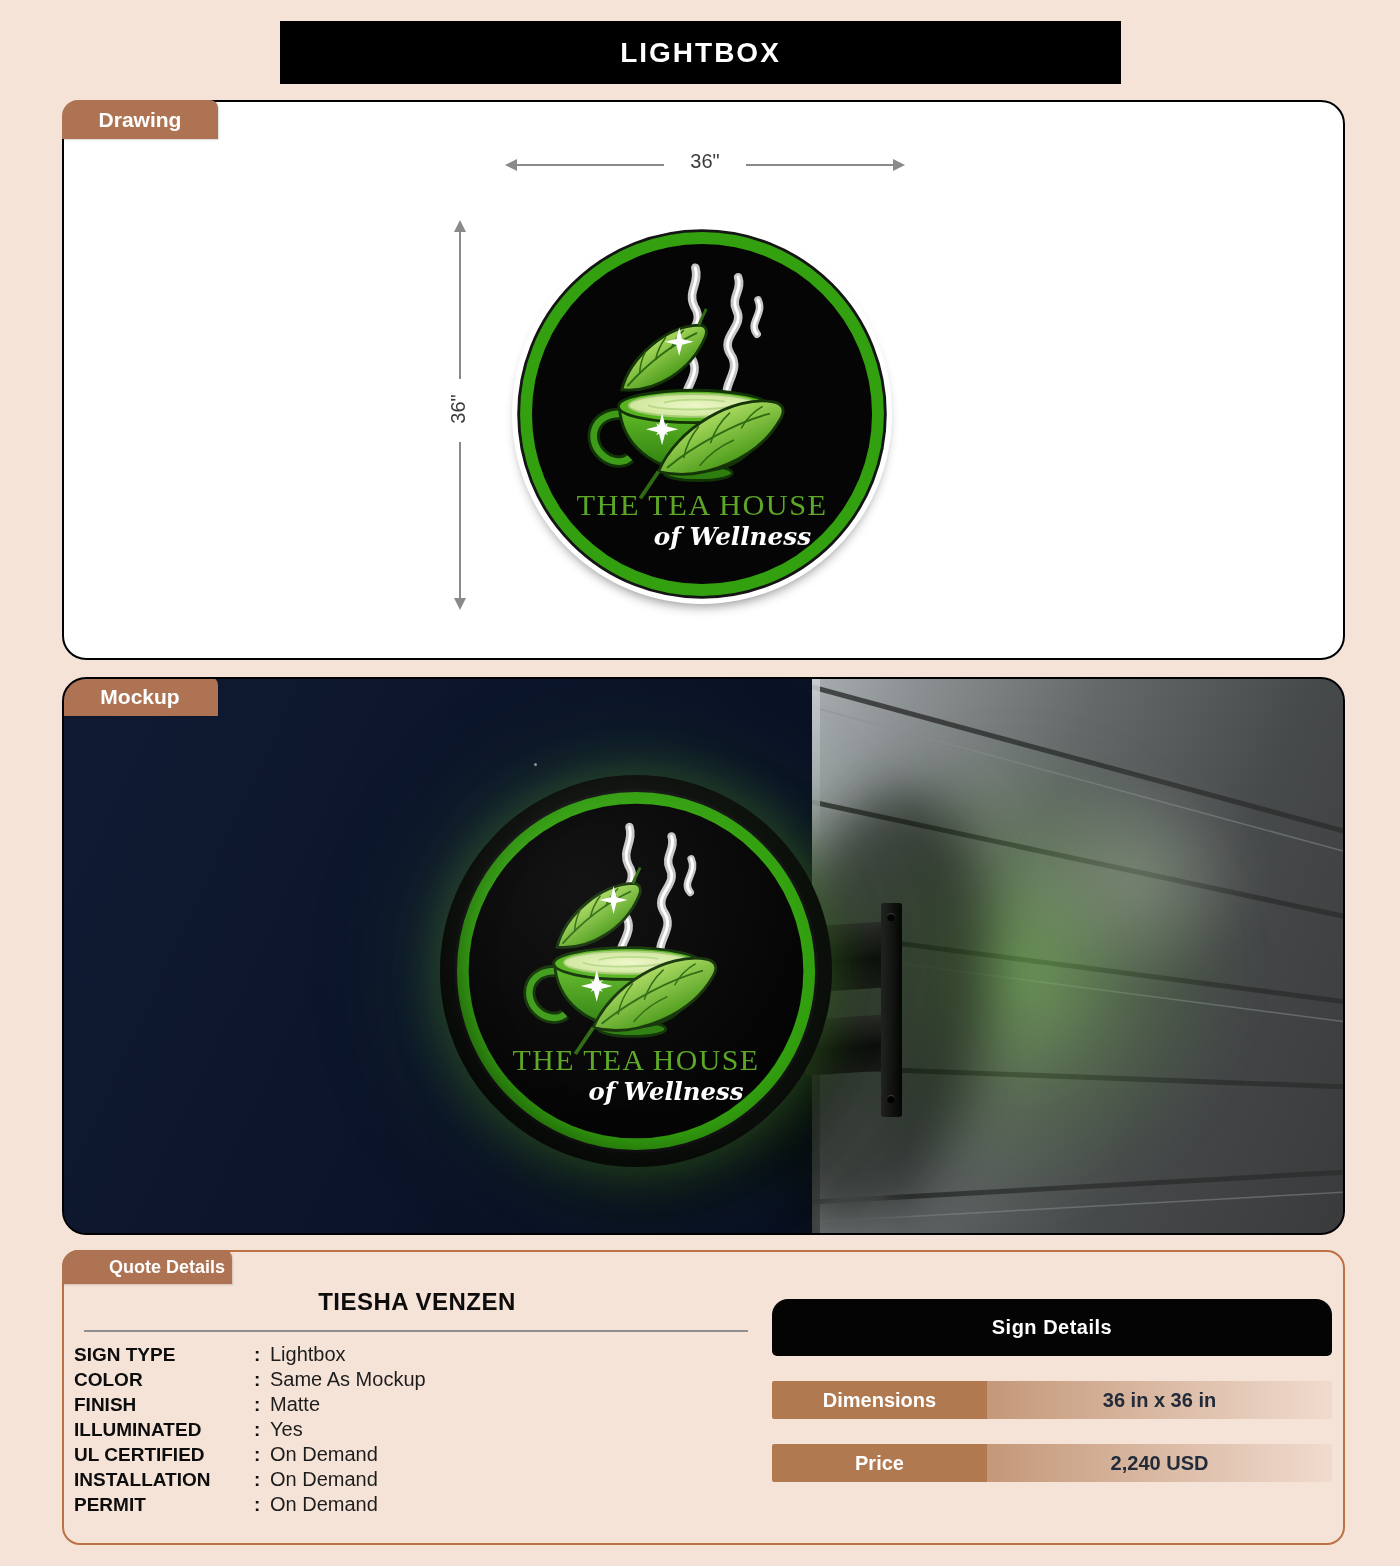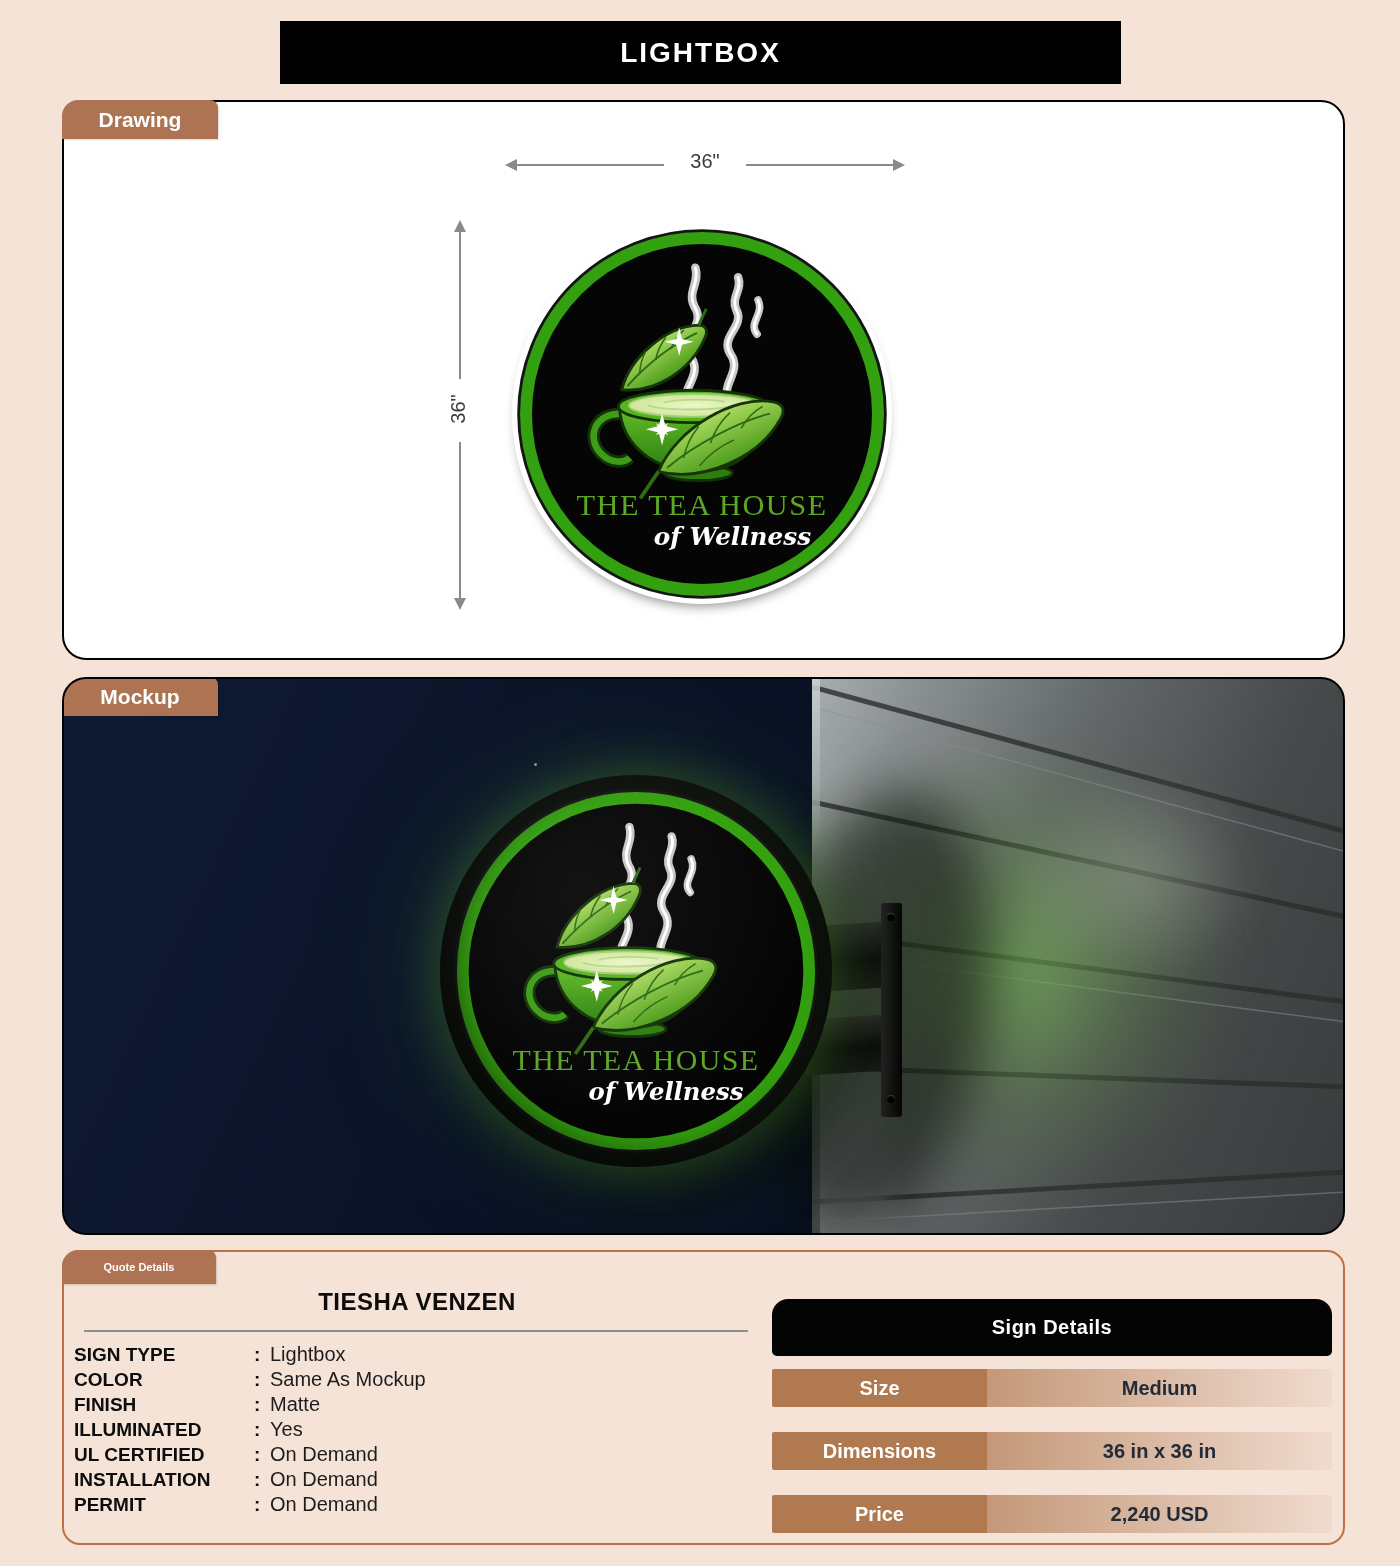--- a/index.html
+++ b/index.html
@@ -11,21 +11,21 @@
                background:#000; color:#fff; display:flex; align-items:center; justify-content:center;
                font-weight:bold; font-size:28px; letter-spacing:2px; }
 
   
   .panel { position:absolute; left:62px; width:1283px; box-sizing:border-box;
            border:2px solid #000000; border-radius:24px; }
   .tab { position:absolute; top:-2px; left:-2px; background:#ae7352; color:#fff; font-weight:bold;
          display:flex; align-items:center; justify-content:center; border-radius:16px 8px 0 0; z-index:20;
          box-shadow:1px 1px 2px rgba(0,0,0,.15); }
   .tab.big { width:156px; height:39px; font-size:21px; }
-  .tab.small { width:154px; height:34px; font-size:11px; }
+  .tab.small { width:130px; height:34px; font-size:18px;padding-left:40px; }
 
   
   .drawing-panel { top:100px; height:560px; background:#fff; }
   .dimline { position:absolute; background:#8a8a8a; }
   .hl1 { left:452px; top:62px; width:156px; height:2px; }
   .hl2 { left:674px; top:62px; width:156px; height:2px; }
   .vl1 { left:395px; top:128px; width:2px; height:150px; }
   .vl2 { left:395px; top:340px; width:2px; height:156px; }
   .ah  { position:absolute; width:0; height:0; }
   .a-left  { left:441px; top:57px; border:6px solid transparent; border-left:none; border-right:12px solid #8a8a8a; }
@@ -279,24 +279,20 @@
       </div>
       <div class="field-row">
         <span class="flabel">PERMIT</span>
         <span class="colon">:</span>
         <span class="fvalue">On Demand</span>
       </div>
     </div>
 
     <div class="sign-details">
       <div class="sd-header">Sign Details</div>
-      <div class="sd-row first">
-        <div class="sd-label">Size</div>
-        <div class="sd-value">Medium</div>
-      </div>
       <div class="sd-row">
         <div class="sd-label">Dimensions</div>
         <div class="sd-value">36 in x 36 in</div>
       </div>
       <div class="sd-row">
         <div class="sd-label">Price</div>
         <div class="sd-value">2,240 USD</div>
       </div>
     </div>
   </section>

